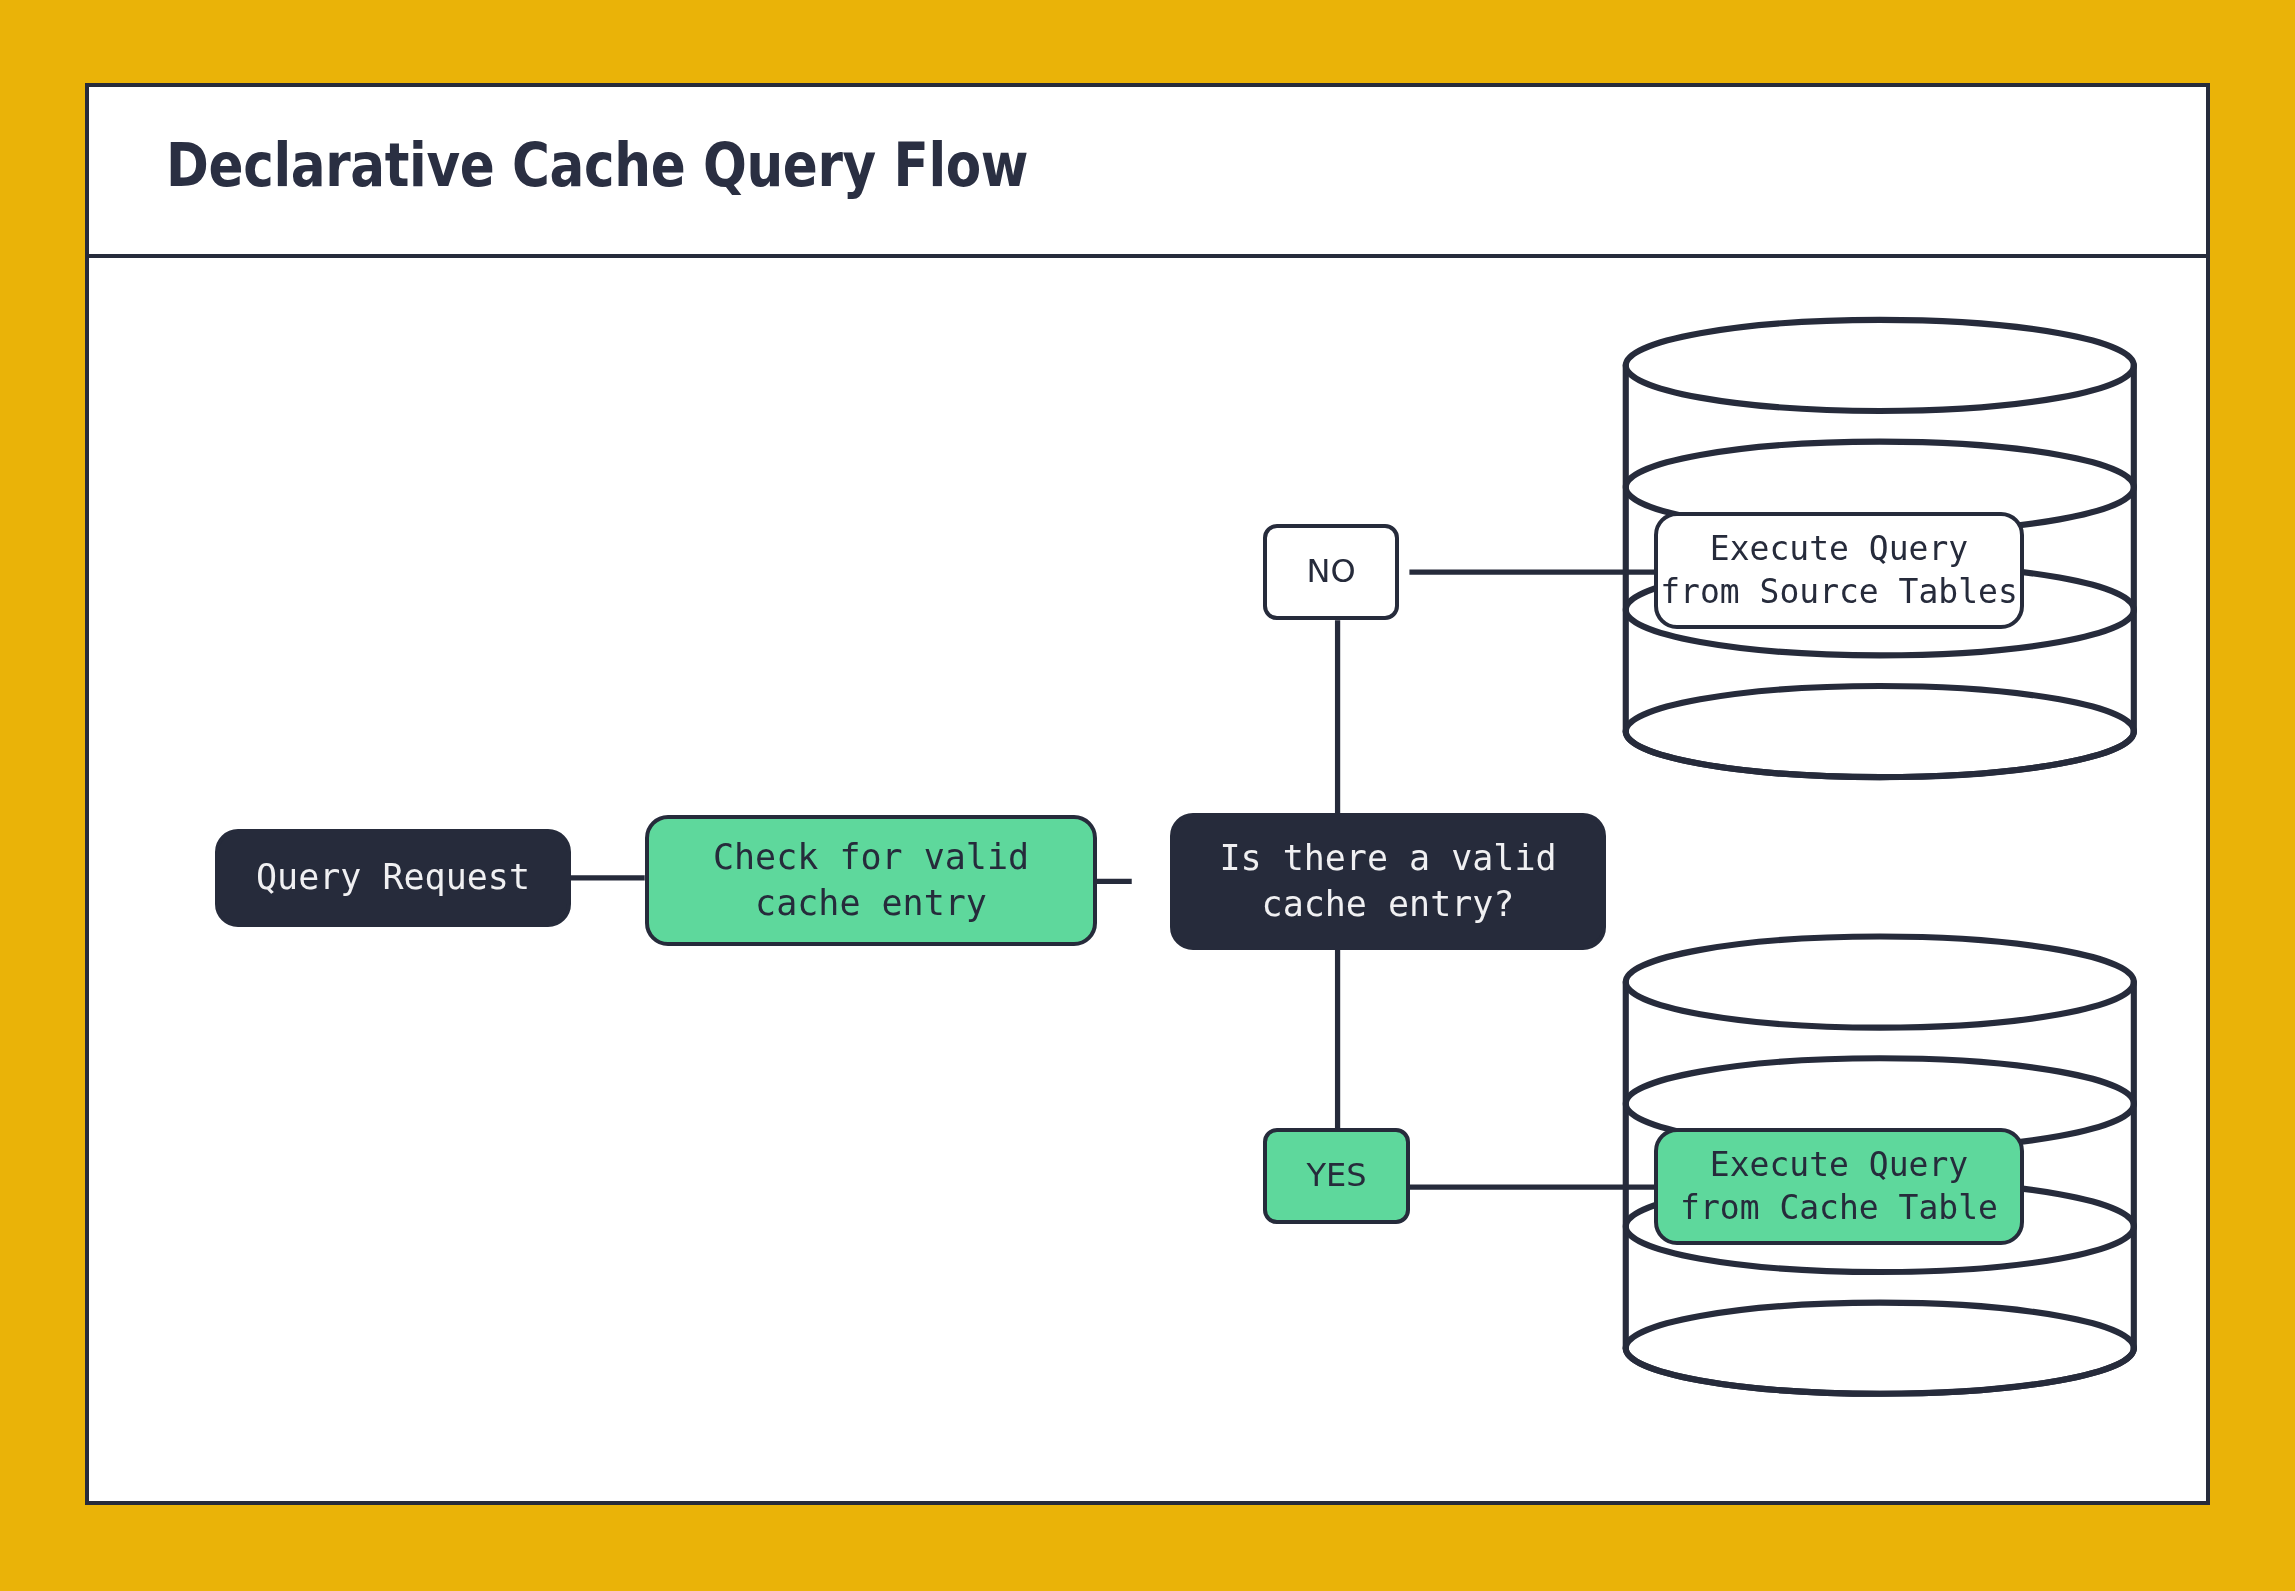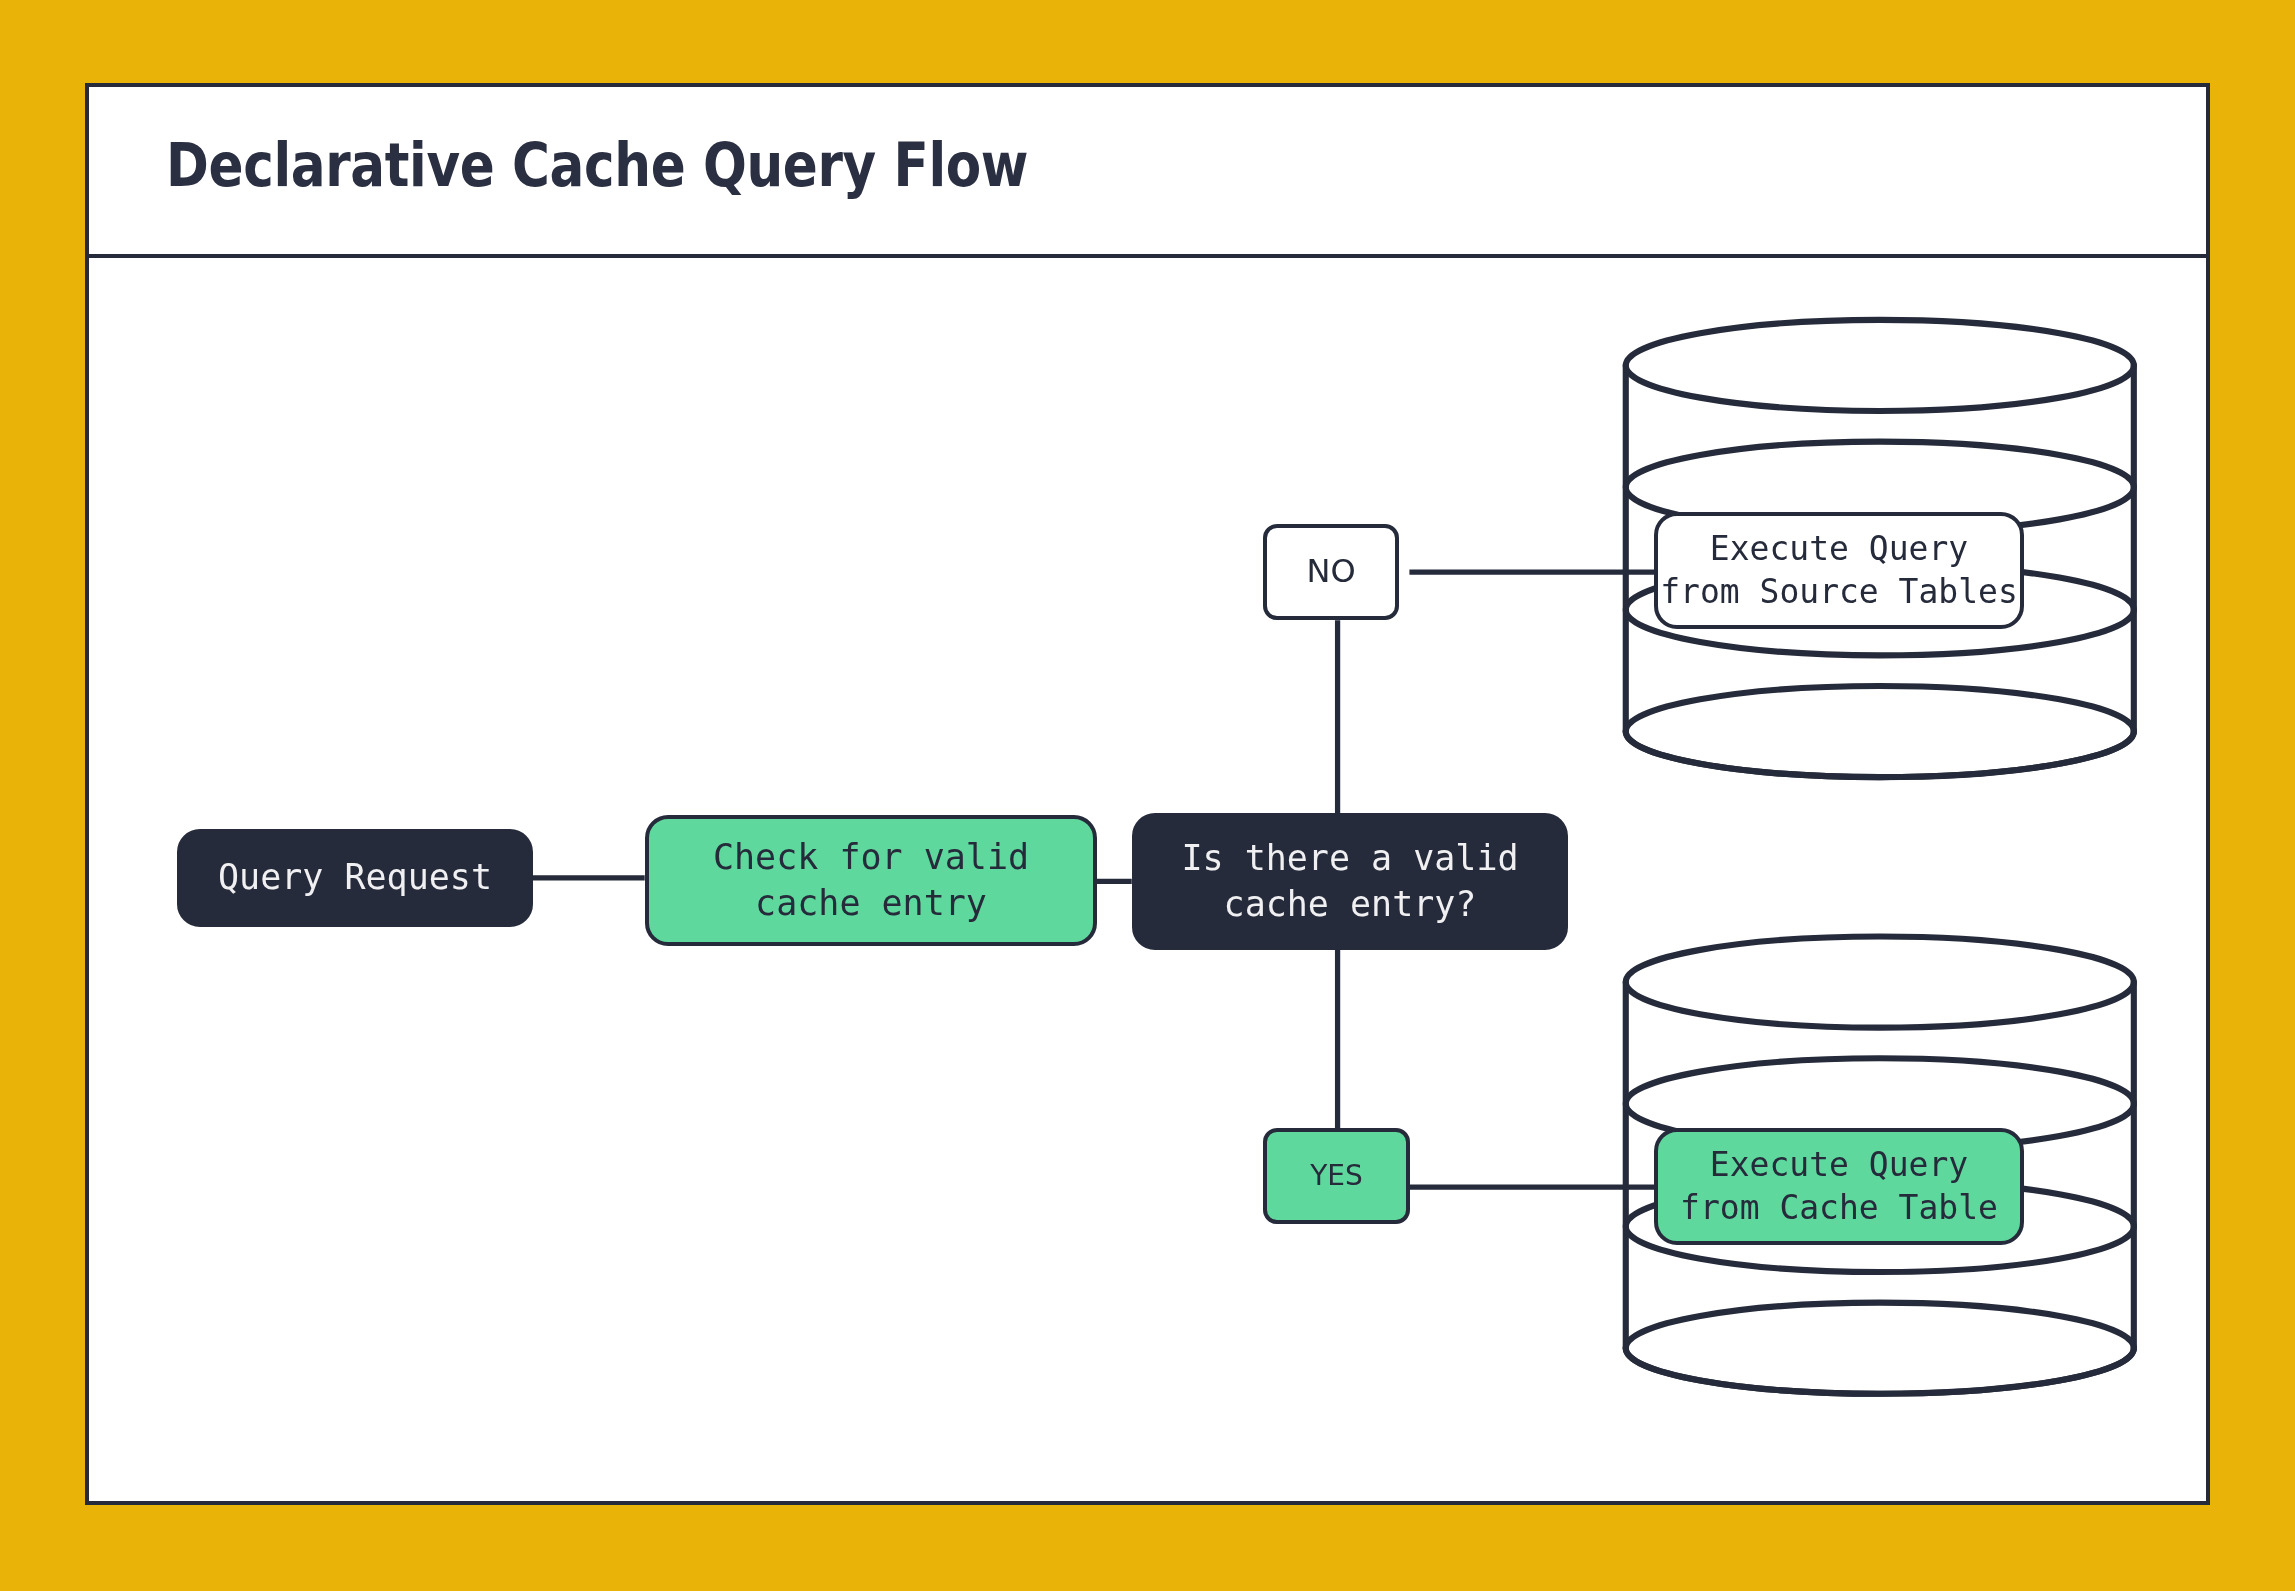--- a/index.html
+++ b/index.html
@@ -69,20 +69,21 @@
     justify-content: center;
     text-align: center;
     line-height: 1.30;
     white-space: pre;
     border-radius: 23px;
   }
   .node.dark {
     background: #262B3B;
     color: #F0F0F2;
     border: 4.4px solid #262B3B;
+    margin-left: 38px;
   }
   .node.green {
     background: #5ED89C;
     color: #262B3B;
     border: 4.4px solid #262B3B;
   }
   .node.white {
     background: #ffffff;
     color: #262B3B;
     border: 4.4px solid #262B3B;
@@ -110,21 +111,21 @@
     font-size: 33px;
   }
   #edge-no {
     left: 1263px; top: 524px;  width: 136px;  height: 96px;
     font-size: 32px;
     font-family: "DejaVu Sans", sans-serif;
     border-radius: 14px;
   }
   #edge-yes {
     left: 1263px; top: 1128px; width: 147px;  height: 96px;
-    font-size: 28px;
+    font-size: 32px;
     font-family: "DejaVu Sans", sans-serif;
     border-radius: 14px;
   }
 </style>
 </head>
 <body>
 
 <div id="canvas">
 
   <div id="frame"></div>

